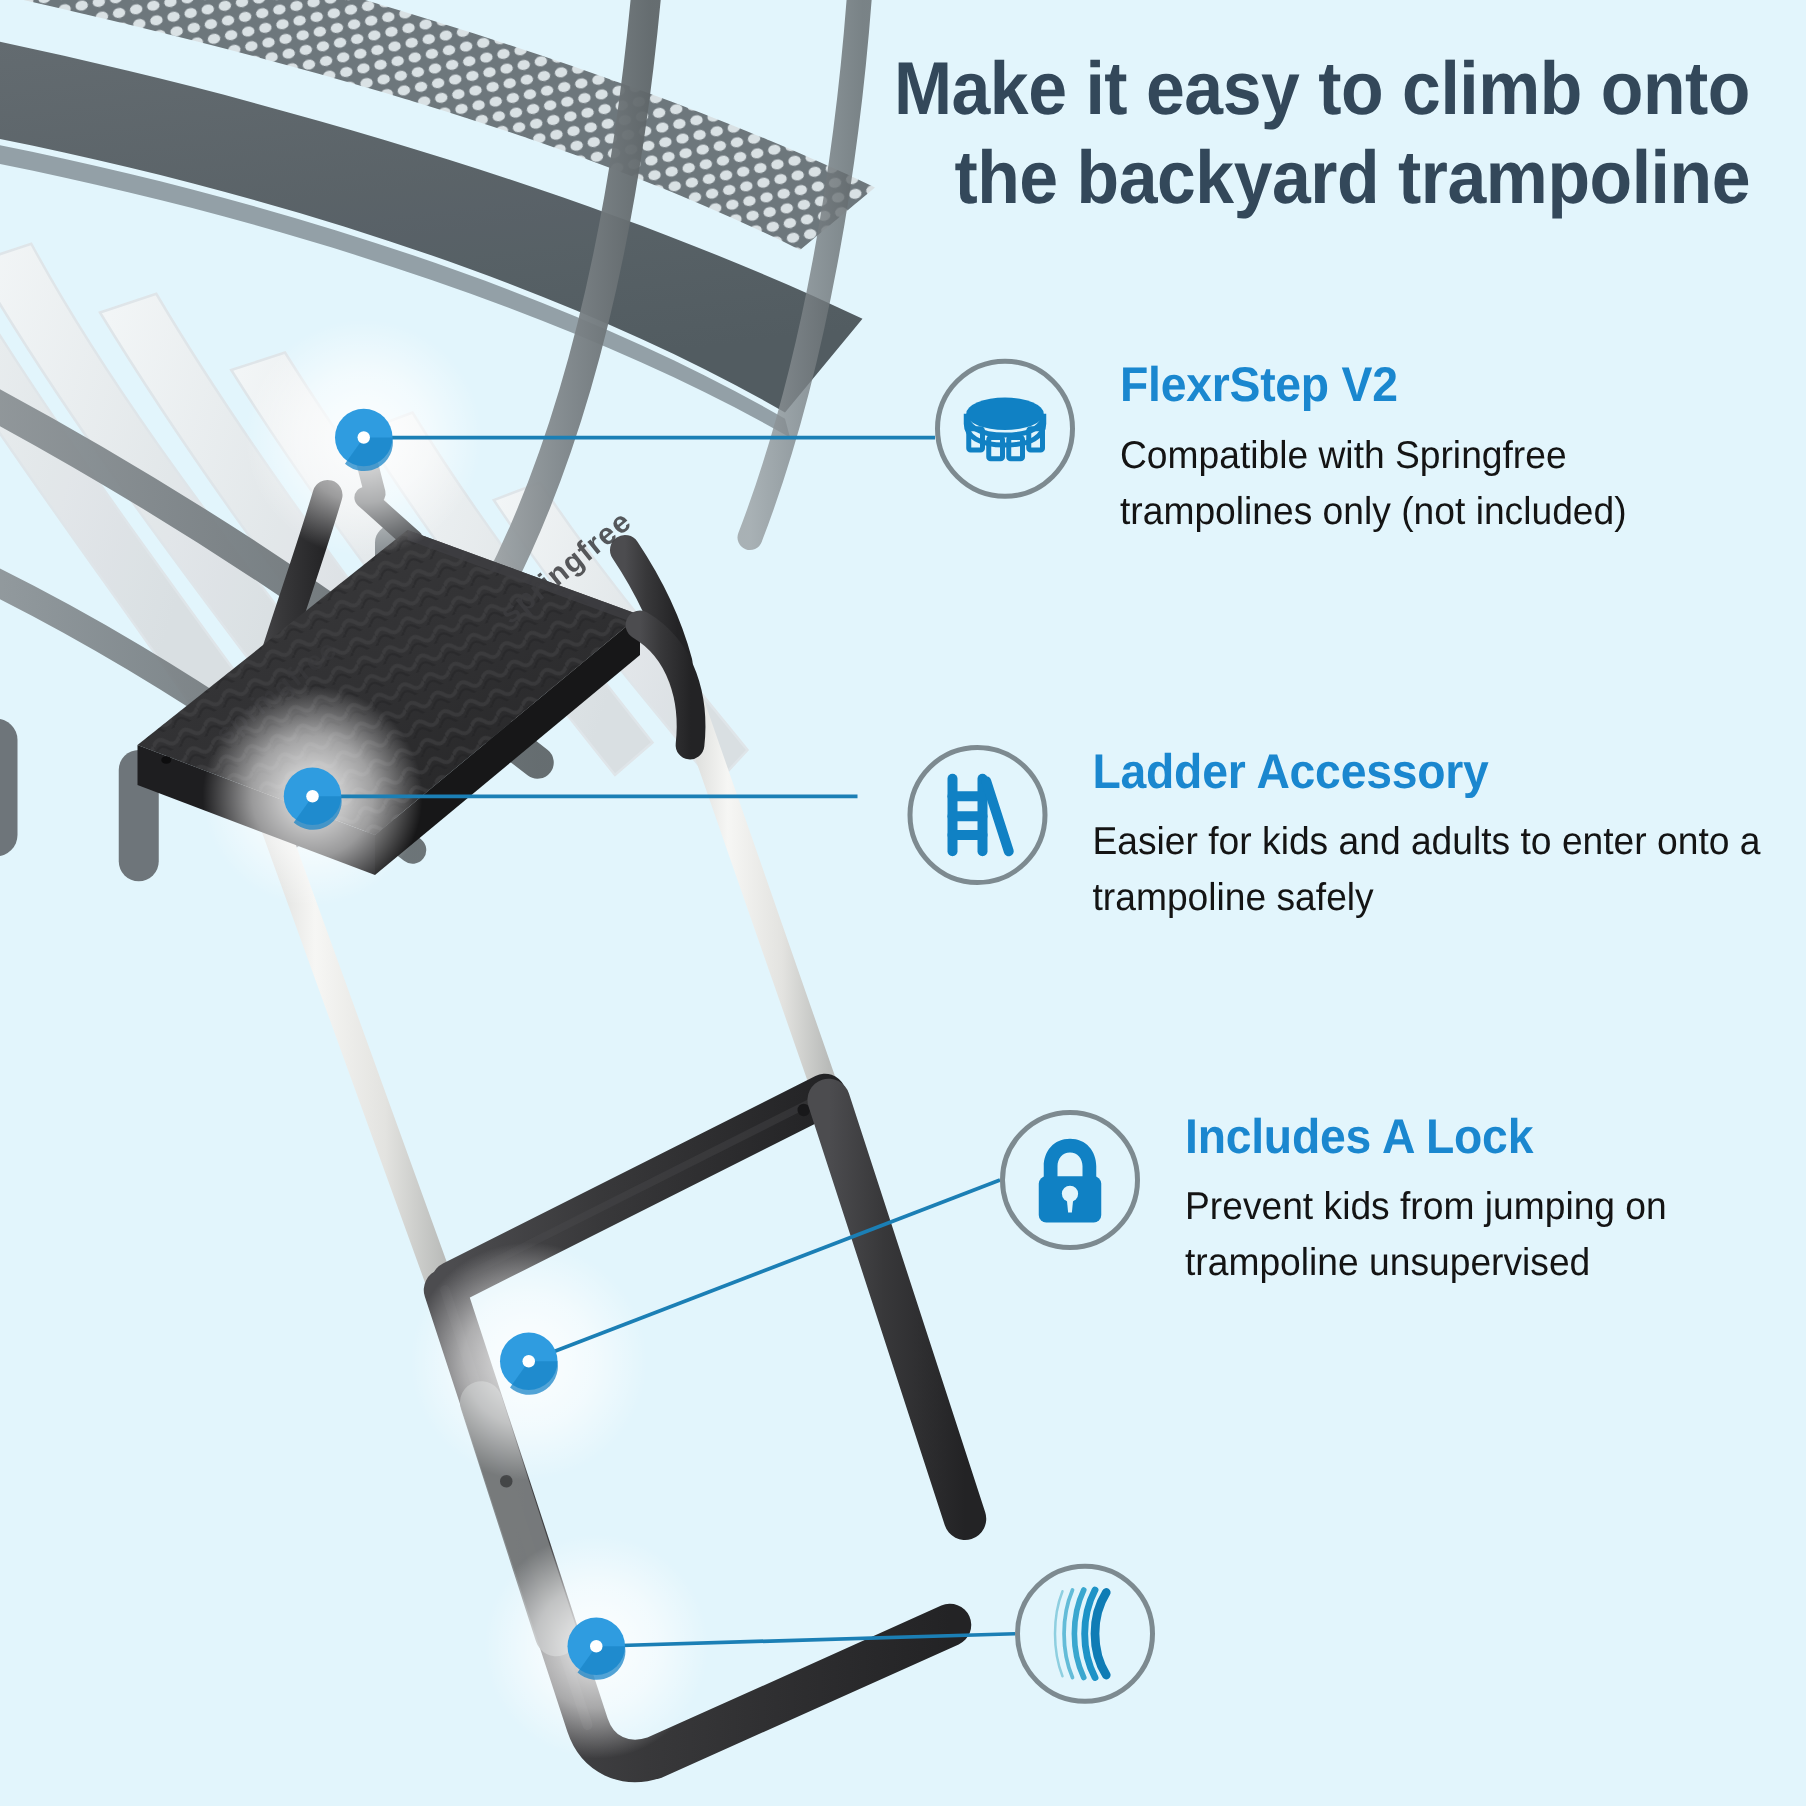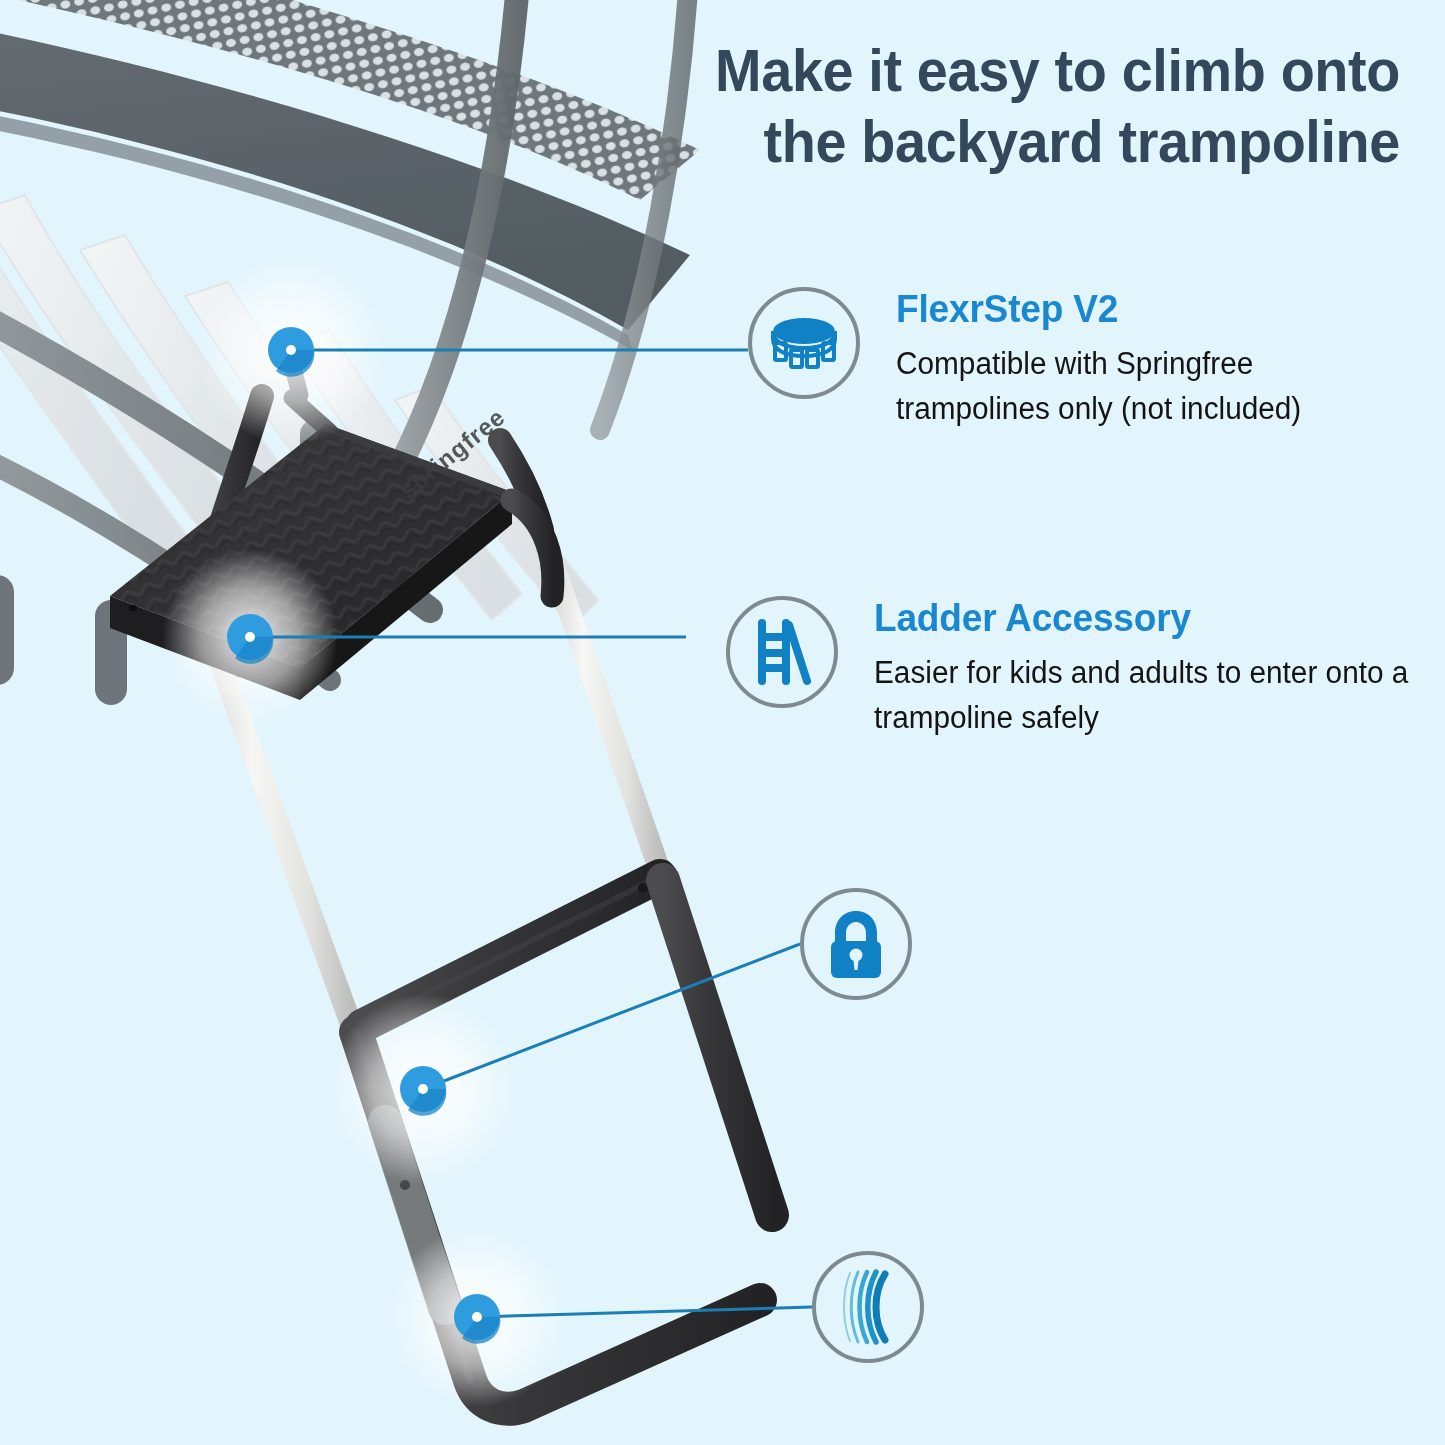--- a/index.html
+++ b/index.html
@@ -335,20 +335,27 @@
 
   <div class="feature" style="left:800px; top:888px;">
     <div class="icon-badge">
       <svg width="62" height="72" viewBox="0 0 62 72">
         <path d="M31 3 C 18 3, 10 13, 10 25 L 10 38 L 21 38 L 21 25 C 21 19, 25 14, 31 14 C 37 14, 41 19, 41 25 L 41 38 L 52 38 L 52 25 C 52 13, 44 3, 31 3 Z" fill="#1081c4"></path>
         <rect x="6" y="33" width="50" height="37" rx="6" fill="#1081c4"></rect>
         <circle cx="31" cy="47" r="6.5" fill="#e2f5fc"></circle>
         <path d="M28 47 L34 47 L32.5 62 L29.5 62 Z" fill="#e2f5fc"></path>
       </svg>
     </div>
+    <div class="feature-text">
+      <div class="feature-title">Includes A Lock</div>
+      <div class="feature-desc">
+        <span>Prevent kids from jumping on</span>
+        <span>trampoline unsupervised</span>
+      </div>
+    </div>
   </div>
 
   <div class="feature" style="left:812px; top:1251px;">
     <div class="icon-badge">
       <svg width="64" height="80" viewBox="0 0 64 80">
         <g fill="none" stroke-linecap="round">
           <path d="M14 6 C 6 26, 6 54, 14 74" stroke="#8ecfe0" stroke-width="2"></path>
           <path d="M22 5 C 13 26, 13 54, 22 75" stroke="#63bcd8" stroke-width="3"></path>
           <path d="M31 5 C 21 26, 21 54, 31 75" stroke="#3aa7cf" stroke-width="4.5"></path>
           <path d="M40 5 C 29 26, 29 54, 40 75" stroke="#1e93c7" stroke-width="5.5"></path>

